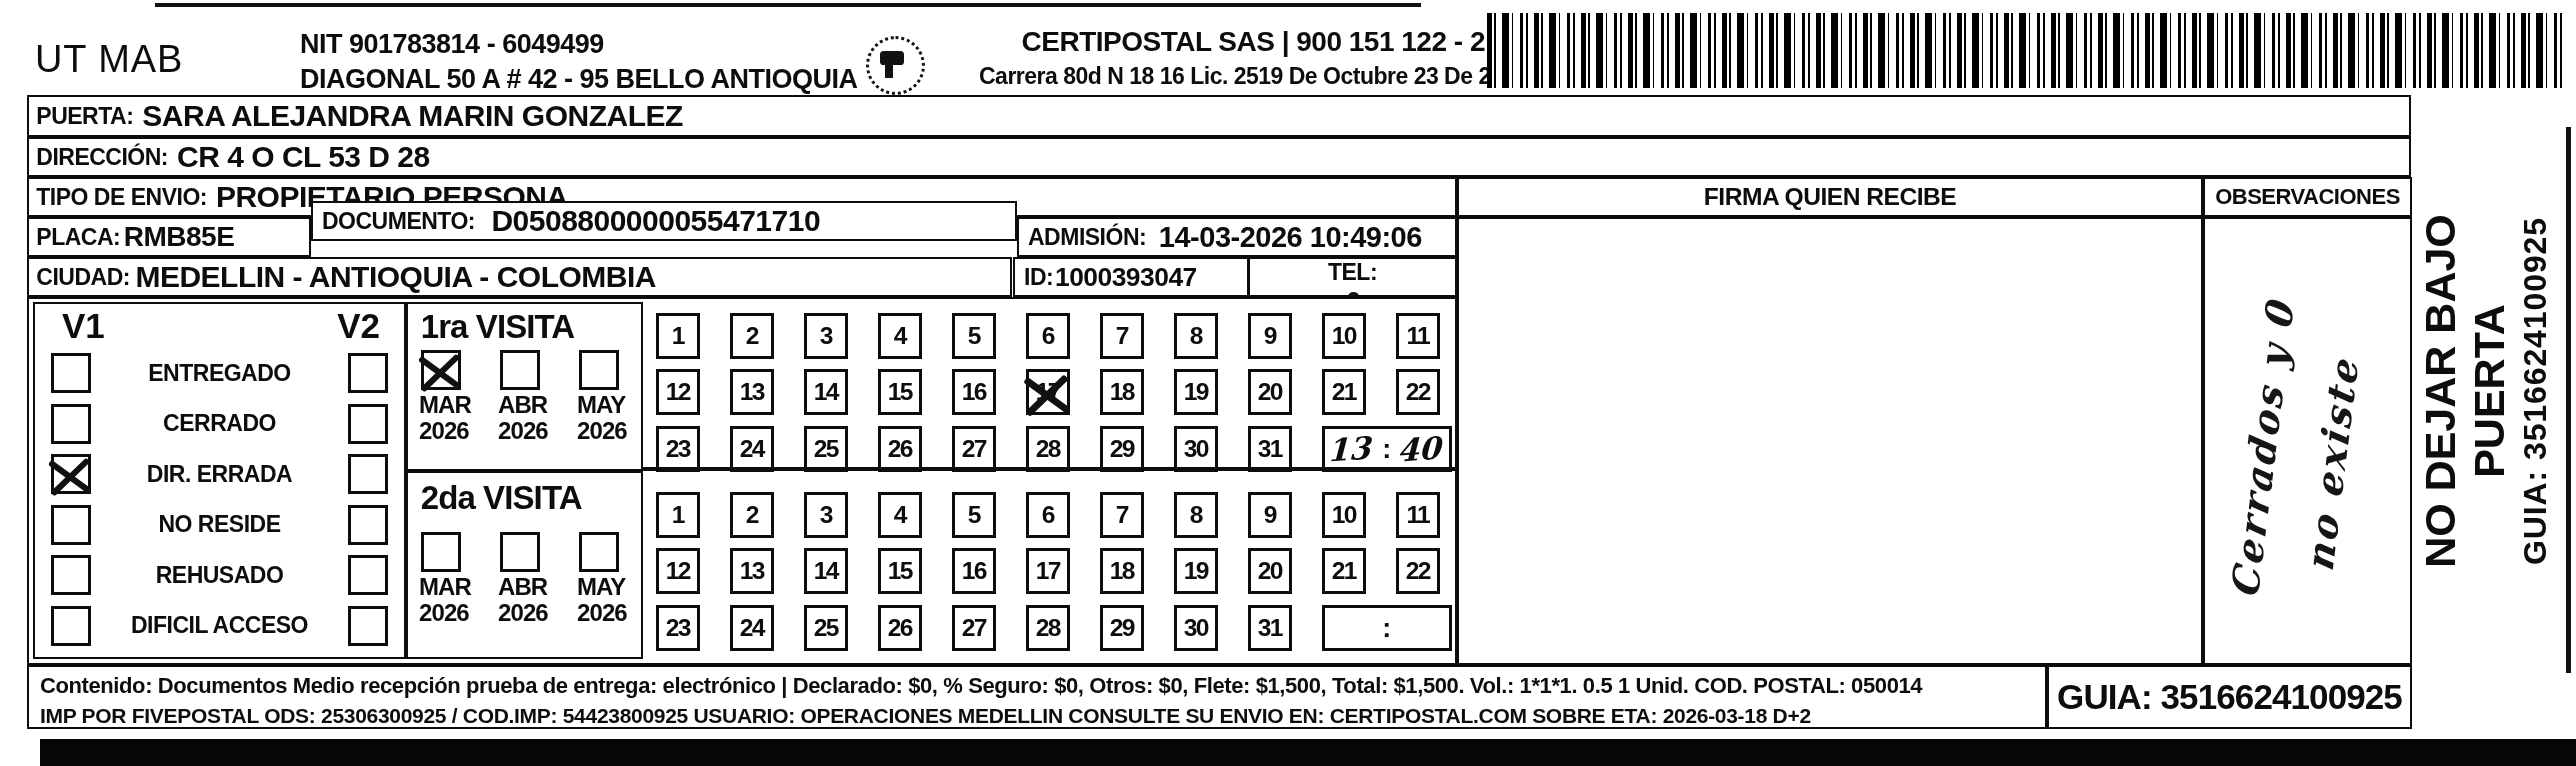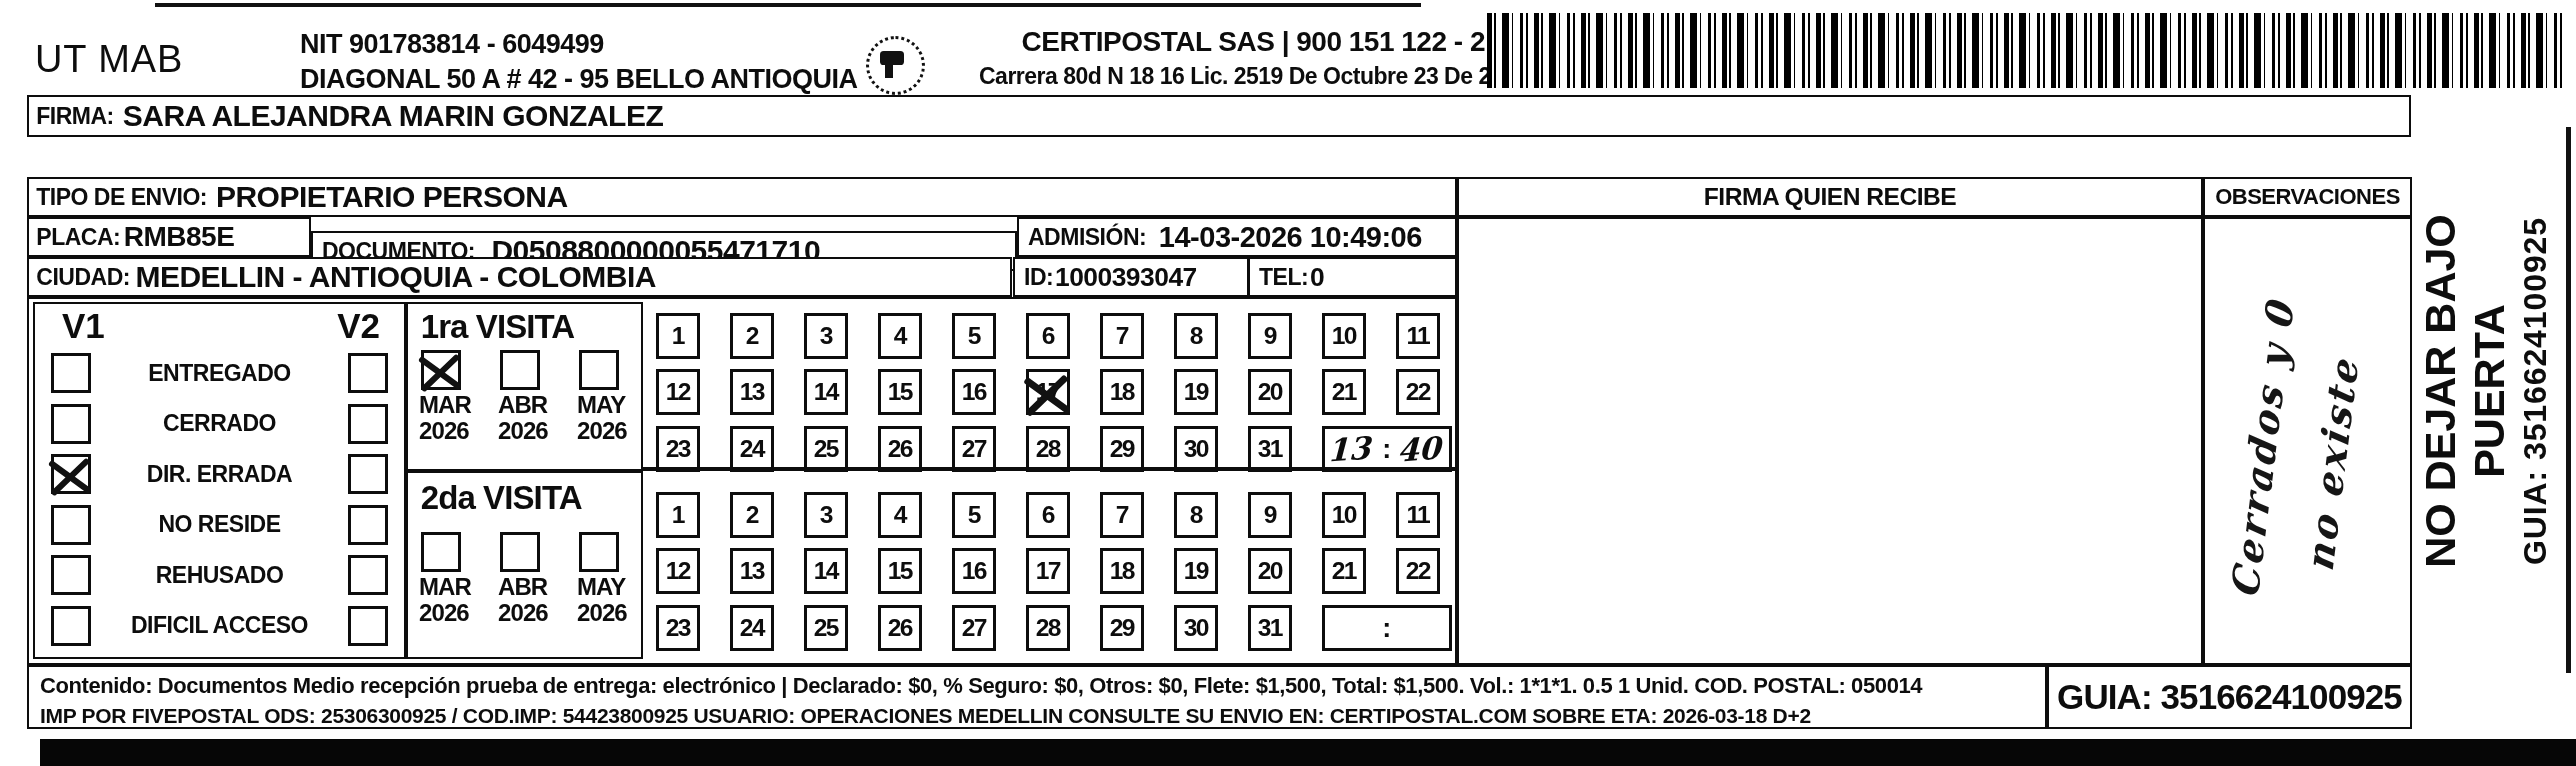--- a/index.html
+++ b/index.html
@@ -75,57 +75,61 @@
   </div>
 
   <div class="abs" style="left:979px;top:25.5px;">
     <div class="b" style="font-size:28px;letter-spacing:-0.5px;text-align:center;">CERTIPOSTAL SAS | 900 151 122 - 2</div>
     <div class="b" style="font-size:23px;letter-spacing:-0.5px;margin-top:5.5px;">Carrera 80d N 18 16  Lic. 2519 De Octubre 23 De 2015</div>
   </div>
 
   <div class="abs barcode" style="left:1487px;top:12.7px;width:1076px;height:75px;"></div>
 
   <div class="cell" style="left:27px;top:95px;width:2384px;height:42px;padding:0 7.3px;">
-    <span class="lbl">FIRMA:</span>
+    <span class="lbl">PUERTA:</span>
     <span class="val">SARA ALEJANDRA MARIN GONZALEZ</span>
+  </div>
+  <div class="cell" style="left:27px;top:137px;width:2384px;height:40px;padding:0 7.3px;">
+    <span class="lbl">DIRECCIÓN:</span>
+    <span class="val">CR 4 O CL 53 D 28</span>
   </div>
   <div class="cell" style="left:27px;top:177px;width:1430px;height:40px;padding:0 7.3px;">
     <span class="lbl">TIPO DE ENVIO:</span>
     <span class="val">PROPIETARIO PERSONA</span>
   </div>
 
   <div class="cell" style="left:1457px;top:177px;width:746px;height:40px;justify-content:center;">
     <span class="lbl" style="font-size:24.6px;">FIRMA QUIEN RECIBE</span>
   </div>
   <div class="cell" style="left:2203px;top:177px;width:209px;height:40px;justify-content:center;">
     <span class="lbl" style="font-size:22px;">OBSERVACIONES</span>
   </div>
 
   <div class="cell" style="left:27px;top:217px;width:284px;height:40px;padding:0 7.3px;">
     <span class="lbl">PLACA:</span>
     <span class="val" style="margin-left:3.6px;font-size:28px;">RMB85E</span>
   </div>
-  <div class="cell" style="left:311px;top:231px;width:706px;height:40px;padding:0 9px;">
+  <div class="cell" style="left:311px;top:201px;width:706px;height:40px;padding:0 9px;">
     <span class="lbl">DOCUMENTO:</span>
     <span class="val" style="margin-left:16.4px;">D0508800000055471710</span>
   </div>
   <div class="cell" style="left:1017px;top:217px;width:440px;height:40px;padding:0 9px;">
     <span class="lbl">ADMISIÓN:</span>
     <span class="val" style="margin-left:12.7px;font-size:29px;">14-03-2026 10:49:06</span>
   </div>
 
   <div class="cell" style="left:27px;top:257px;width:985px;height:40px;padding:0 7.3px;">
     <span class="lbl">CIUDAD:</span>
     <span class="val" style="margin-left:5.5px;">MEDELLIN - ANTIOQUIA - COLOMBIA</span>
   </div>
   <div class="cell" style="left:1013px;top:257px;width:236px;height:40px;padding:0 9px;">
     <span class="lbl">ID:</span>
     <span class="val" style="margin-left:1.8px;font-size:26.4px;">1000393047</span>
   </div>
-  <div class="cell" style="left:1248px;top:257px;width:209px;height:40px;padding:0 9px;">
+  <div class="cell" style="left:1248px;top:257px;width:209px;height:40px;padding:0 9px;flex-direction:column;">
     <span class="lbl">TEL:</span>
     <span class="val" style="margin-left:1.8px;font-size:26.4px;">0</span>
   </div>
 
   <div class="cell" style="left:27px;top:297px;width:1430px;height:368px;"></div>
 
   <div class="cell" style="left:33px;top:302px;width:373px;height:357px;">
     <div class="abs b" style="left:27px;top:1.8px;font-size:35px;">V1</div>
     <div class="abs b" style="right:24px;top:1.8px;font-size:35px;">V2</div>
     <div id="status-rows" class="abs" style="left:16.4px;right:16.4px;top:49px;bottom:11px;display:flex;flex-direction:column;justify-content:space-between;">

